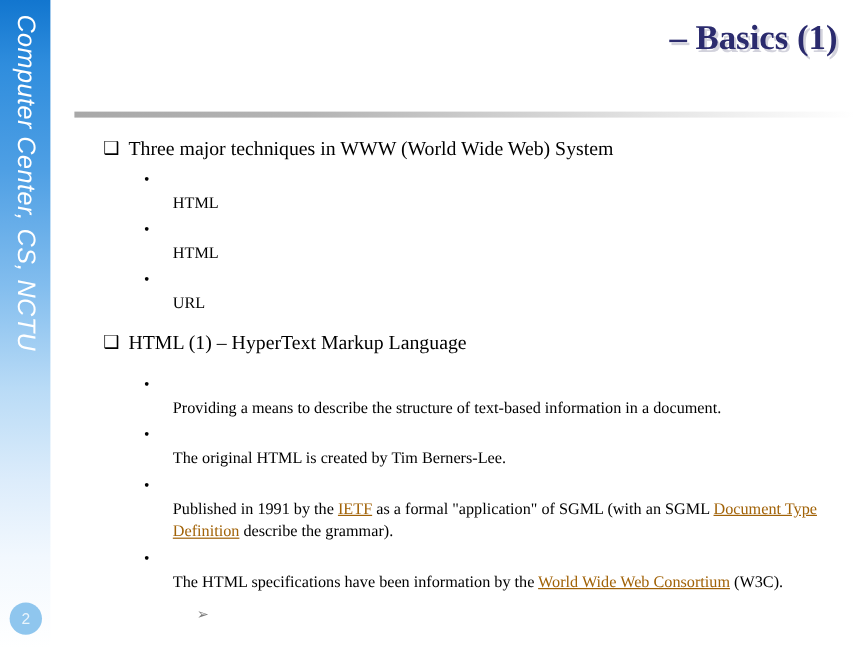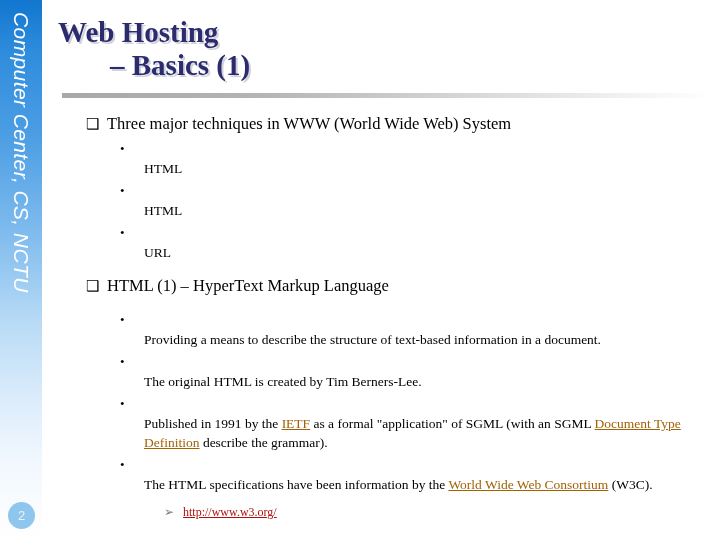--- a/index.html
+++ b/index.html
@@ -78,20 +78,21 @@
   .title-line {
     color: #2b2b6e;
     font-weight: bold;
     font-size: 29px;
     line-height: 33px;
     text-shadow: 2px 2px 0 #d2d2dc;
     white-space: nowrap;
   }
   .title-line.second {
     padding-left: 52px;
+    text-align: right;
   }
   #title-divider {
     position: absolute;
     left: 62px;
     top: 93px;
     width: 650px;
     height: 5px;
     background: linear-gradient(to right, #a8a8a8 0%, #b4b4b4 30%, #d6d6d6 62%, #f3f3f3 88%, #ffffff 100%);
   }
 
@@ -166,21 +167,20 @@
 </style>
 </head>
 <body>
 
 <div id="sidebar">
   <div id="sidebar-label">Computer Center, CS, NCTU</div>
   <div id="page-number-badge">2</div>
 </div>
 
 <div id="title-block">
-  <div class="title-line">Web Hosting</div>
   <div class="title-line second">– Basics (1)</div>
 </div>
 <div id="title-divider"></div>
 
 <div id="content">
 
   <div class="level1">
     <span class="marker">❑</span>
     <span class="text">Three major techniques in WWW (World Wide Web) System</span>
   </div>
@@ -230,17 +230,16 @@
 
     <div class="level2">
       <span class="marker">•</span>
       <span class="text">
         <span>The HTML specifications have been information by the </span><a class="link" href="#">World Wide Web Consortium</a><span> (W3C).</span>
       </span>
     </div>
 
     <div class="level3">
       <span class="marker">➢</span>
-      <a class="url-link" href="#">http://www.w3.org/</a>
     </div>
 
   </div>
 </div>
 
 </body></html>

